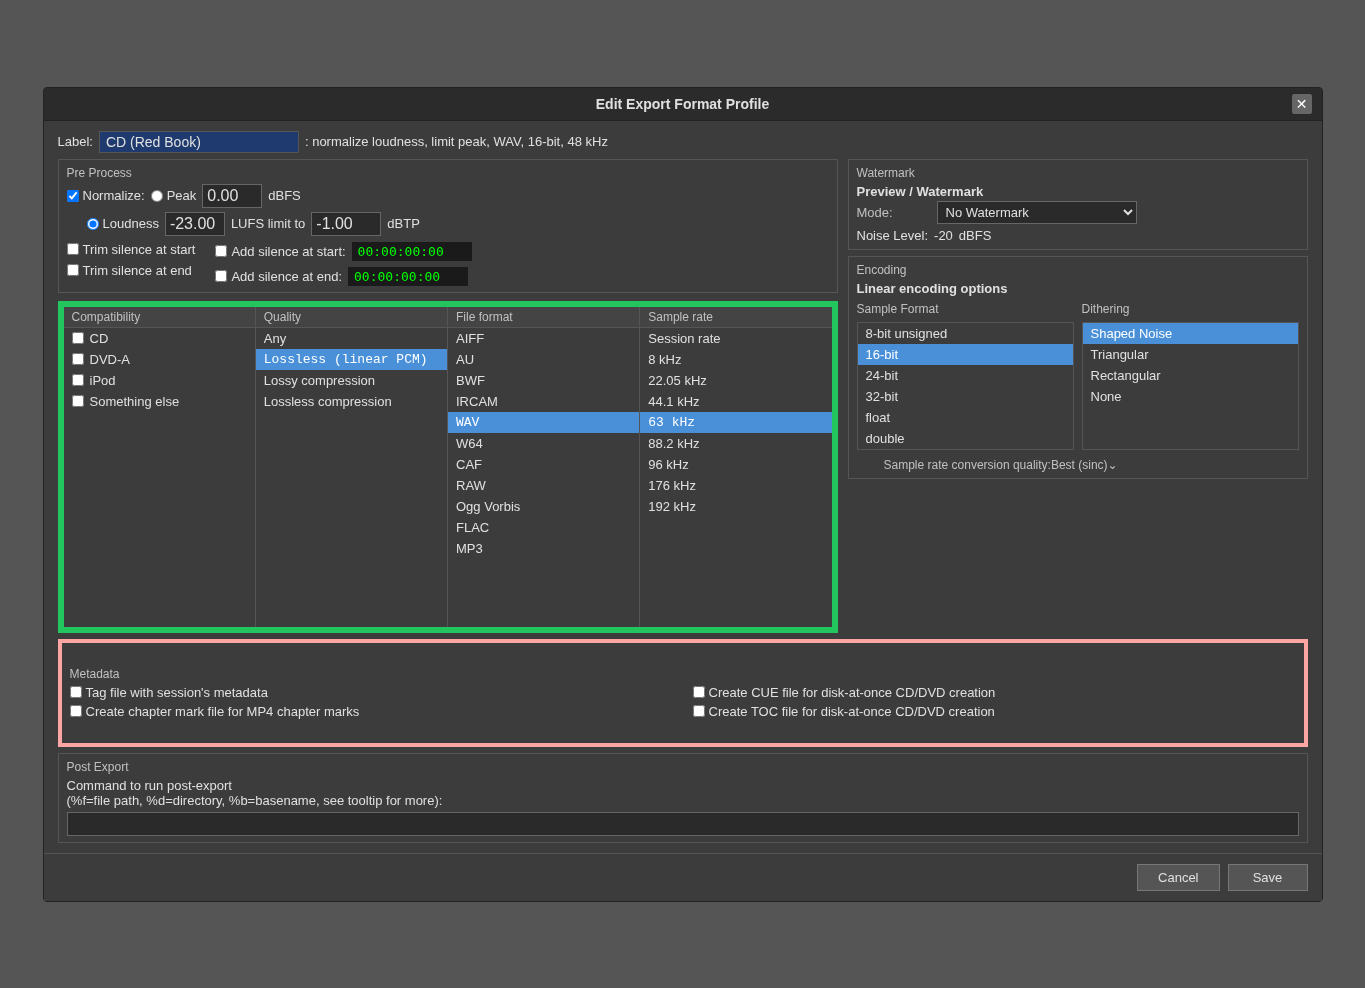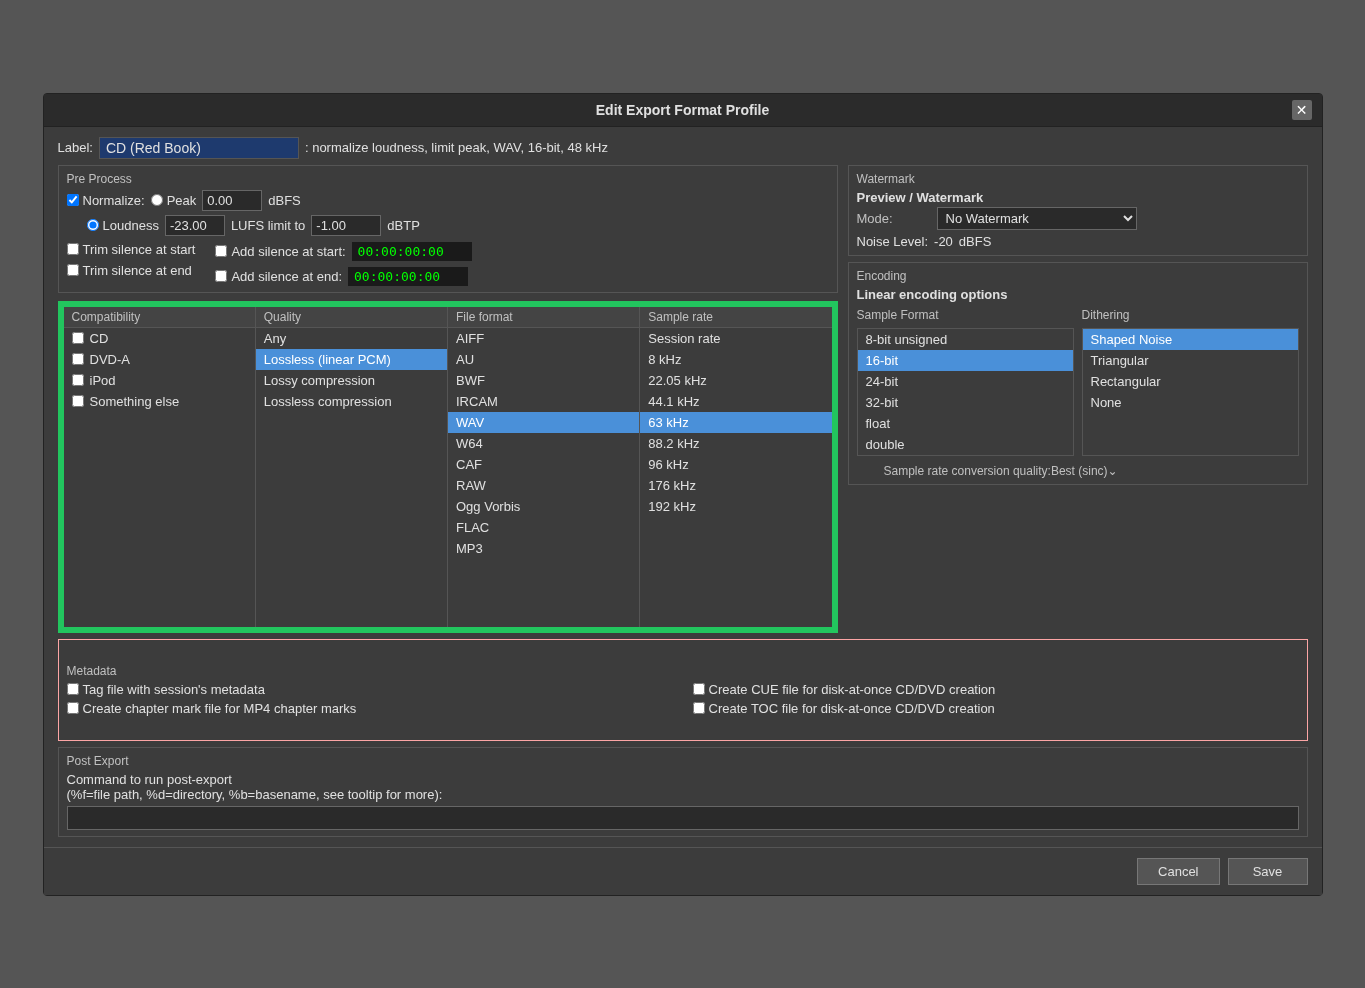--- a/index.html
+++ b/index.html
@@ -123,21 +123,21 @@
       align-items: center;
       gap: 4px;
       color: #e0e0e0;
     }
     .num-input {
       background: #2a2a2a;
       border: 1px solid #666;
       color: #e0e0e0;
       padding: 2px 4px;
       width: 60px;
-      font-size: 13px;
+      font-size: 16px;
     }
     .unit-text {
       color: #e0e0e0;
     }
     .loudness-row {
       display: flex;
       align-items: center;
       gap: 6px;
       margin-left: 20px;
     }
@@ -205,20 +205,21 @@
     .format-list-item {
       padding: 3px 8px;
       cursor: pointer;
       display: flex;
       align-items: center;
       gap: 6px;
     }
     .format-list-item.selected {
       background: #4a90d9;
       color: #fff;
+      font-family: Liberation Mono, monospace;
     }
     
     .watermark-section {
       border: 1px solid #555;
       padding: 6px 8px;
       margin-bottom: 6px;
     }
     .encoding-section {
       border: 1px solid #555;
       padding: 6px 8px;
@@ -259,21 +260,21 @@
       display: flex;
       align-items: center;
       justify-content: flex-start;
       margin-left: 27px;
     }
     .quality-val {
       color: #c0c0c0;
     }
     
     .metadata-section {
-      border: 1px solid #fca5a5;
+      border: 4px solid #fca5a5;
       padding: 24px 8px;
     }
     .metadata-rows {
       display: flex;
       gap: 20px;
       margin-top: 4px;
     }
     .metadata-col {
       flex: 1;
       display: flex;

